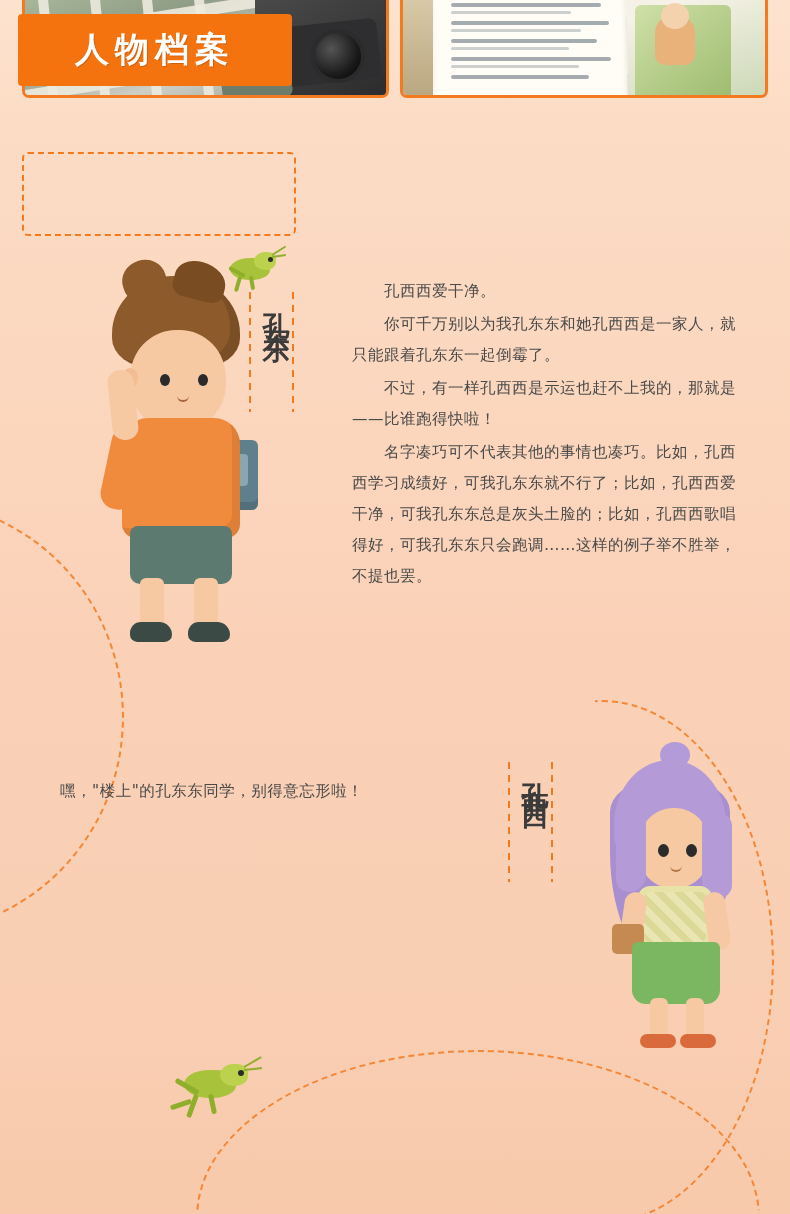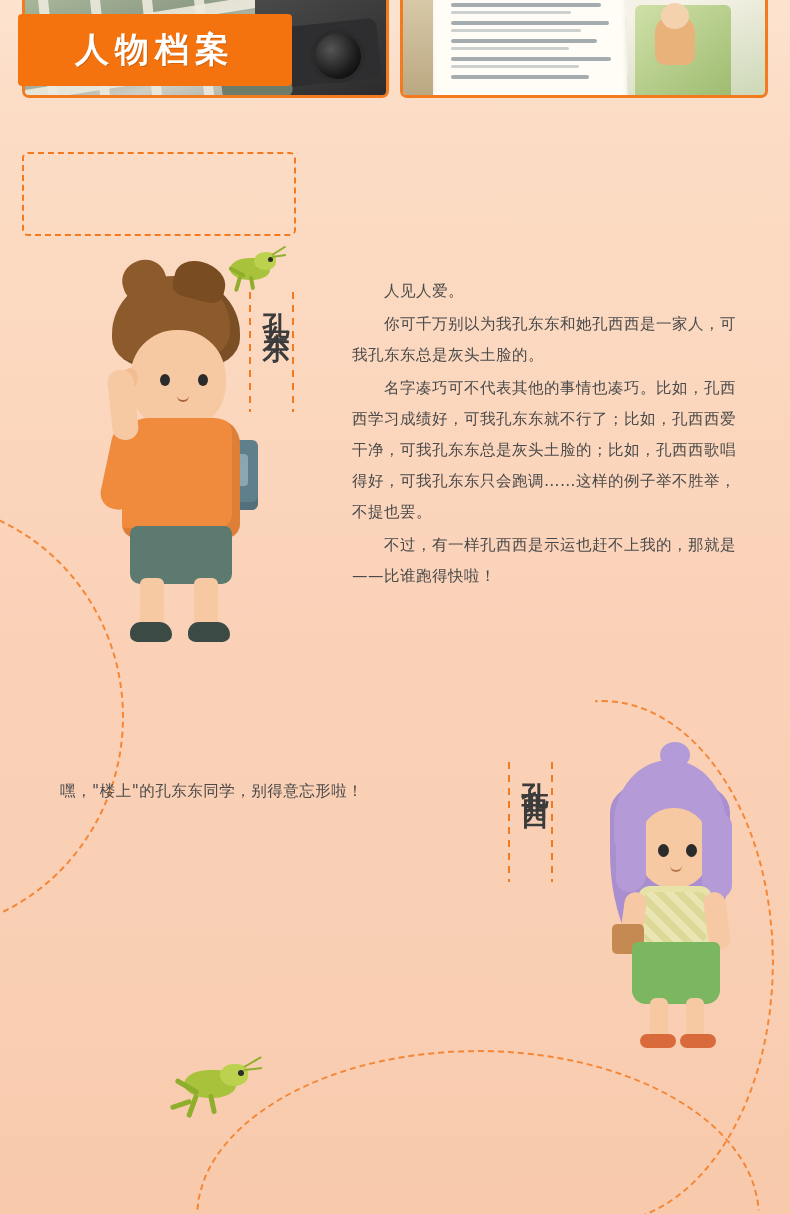--- a/index.html
+++ b/index.html
@@ -372,24 +372,24 @@
     <div class="bug-body" style="left:32px; top:4px; width:22px; height:18px; background:#bcd24e;"></div>
     <div class="bug-eye" style="left:46px; top:9px; width:5px; height:5px;"></div>
     <div class="bug-antenna" style="left:50px; top:6px; width:16px; transform:rotate(-32deg);"></div>
     <div class="bug-antenna" style="left:50px; top:8px; width:14px; transform:rotate(-8deg);"></div>
     <div class="bug-leg" style="left:14px; top:28px; width:4px; height:16px; transform:rotate(16deg);"></div>
     <div class="bug-leg" style="left:28px; top:28px; width:4px; height:14px; transform:rotate(-10deg);"></div>
     <div class="bug-leg" style="left:6px;  top:22px; width:18px; height:4px; transform:rotate(28deg);"></div>
   </div>
 
   <div class="body-text" id="dongdong-text">
-    <p>人见人爱。</p>
-    <p>你可千万别以为我孔东东和她孔西西是一家人，可我孔东东总是灰头土脸的。</p>
+    <p>孔西西爱干净。</p>
+    <p>你可千万别以为我孔东东和她孔西西是一家人，就只能跟着孔东东一起倒霉了。</p>
+    <p>不过，有一样孔西西是示运也赶不上我的，那就是——比谁跑得快啦！</p>
     <p>名字凑巧可不代表其他的事情也凑巧。比如，孔西西学习成绩好，可我孔东东就不行了；比如，孔西西爱干净，可我孔东东总是灰头土脸的；比如，孔西西歌唱得好，可我孔东东只会跑调……这样的例子举不胜举，不提也罢。</p>
-    <p>不过，有一样孔西西是示运也赶不上我的，那就是——比谁跑得快啦！</p>
   </div>
 
   <div class="body-text" id="xixi-text">
     <p class="noindent">嘿，"楼上"的孔东东同学，别得意忘形啦！</p>
   </div>
 
   <div class="name-rule" style="left:508px; top:762px; height:120px;"></div>
   <div class="char-name" style="left:517px; top:762px;">孔西西</div>
   <div class="name-rule" style="left:551px; top:762px; height:120px;"></div>
 

